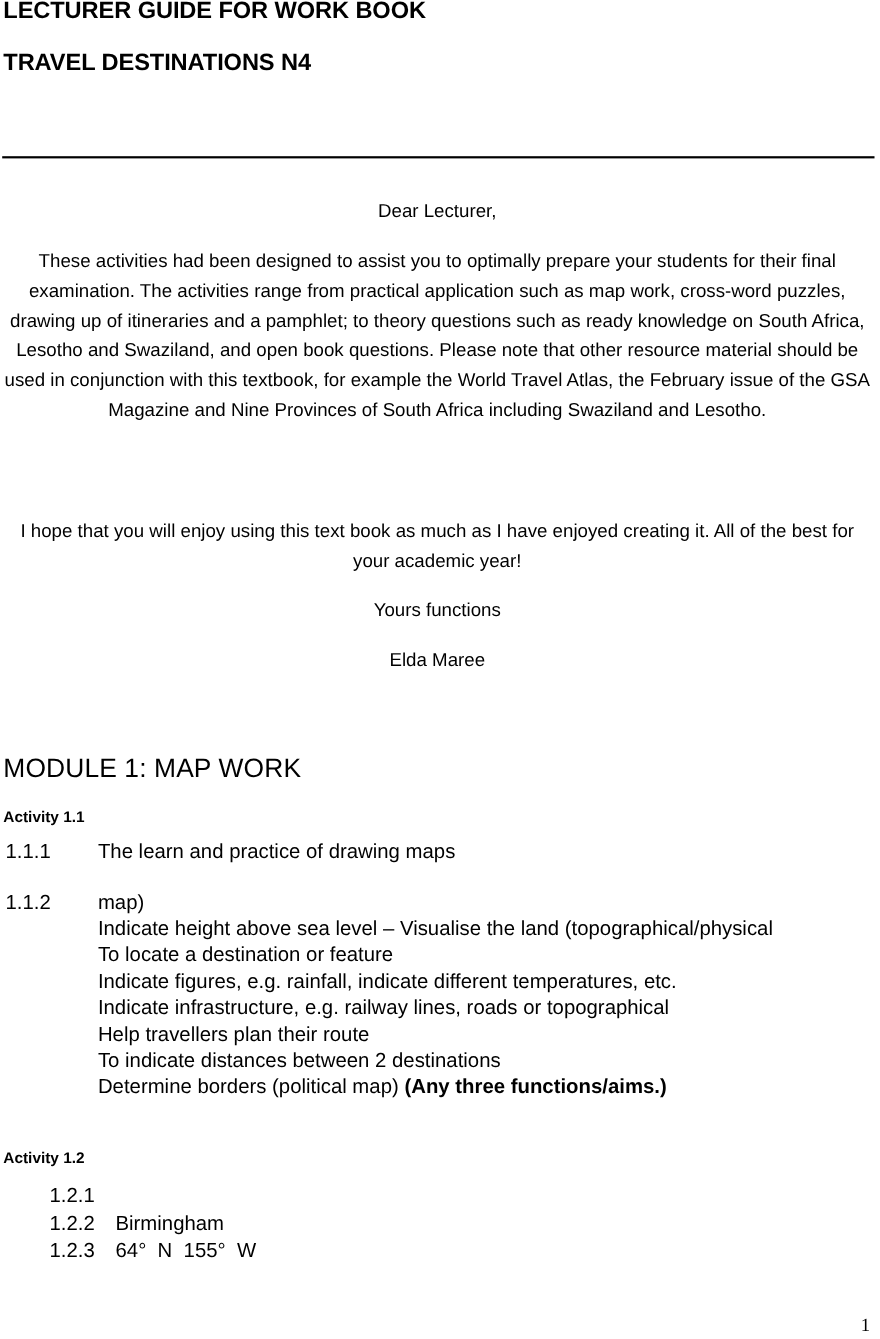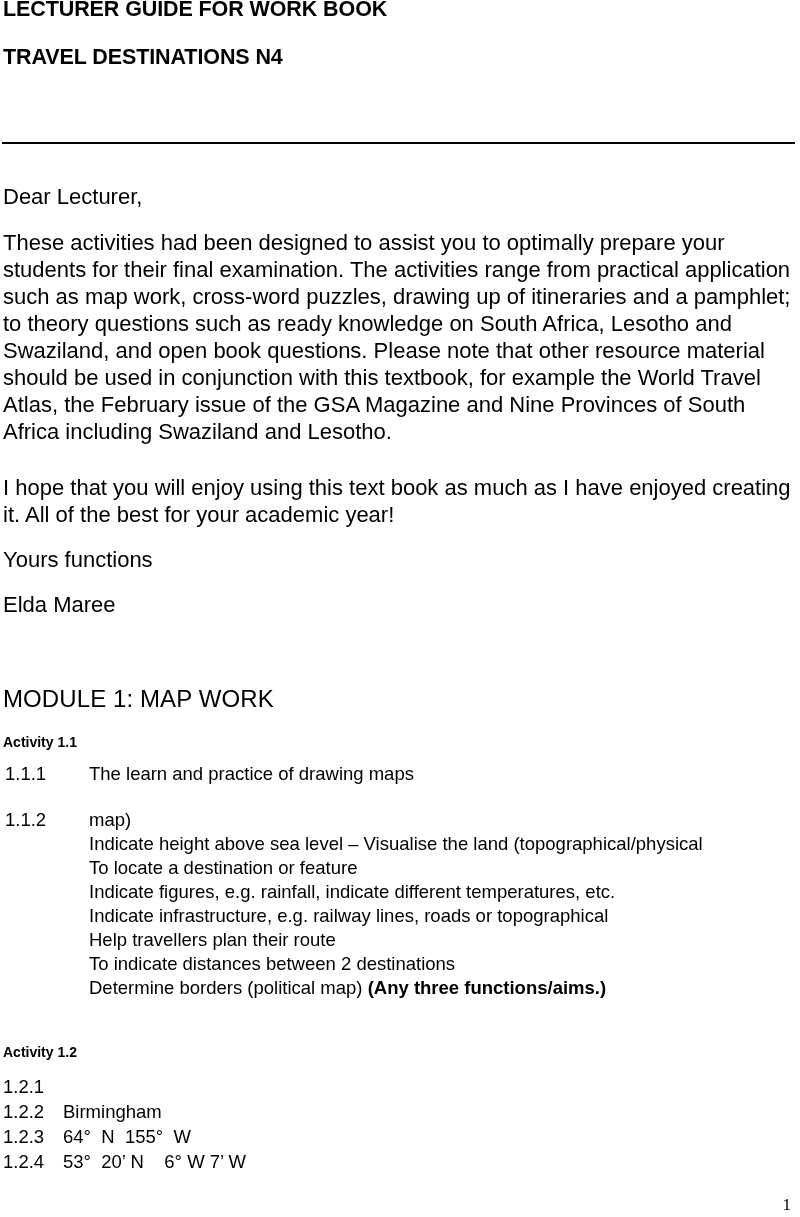--- a/index.html
+++ b/index.html
@@ -43,23 +43,23 @@
     width: 793px;
     height: 0;
     border-top: 2px solid #000000;
   }
 
   
   .body-block {
     position: absolute;
     left: 3px;
     width: 789px;
-    font-size: 22px;
+    font-size: 17px;
     line-height: 27px;
-    text-align: left;
+    text-align: center;
   }
   .p-salutation { top: 161px; }
   .p-intro      { top: 207px; }
   .p-hope       { top: 452px; }
   .p-yours      { top: 524px; }
   .p-name       { top: 569px; }
 
   .module-heading {
     position: absolute;
     left: 3px;
@@ -112,20 +112,21 @@
   .list-12 {
     position: absolute;
     left: 3px;
     top: 1074px;
     font-size: 18.5px;
     line-height: 25px;
   }
   .list-12 .row {
     display: flex;
     align-items: flex-start;
+    margin-left: 42px;
   }
   .list-12 .num {
     flex: 0 0 auto;
     width: 60px;
   }
   .list-12 .txt {
     flex: 1 1 auto;
     white-space: pre;
   }
 
@@ -189,21 +190,17 @@
       <span class="num">1.2.1</span>
     </div>
     <div class="row">
       <span class="num">1.2.2</span>
       <span class="txt">Birmingham</span>
     </div>
     <div class="row">
       <span class="num">1.2.3</span>
       <span class="txt">64°  N  155°  W</span>
     </div>
-    <div class="row">
-      <span class="num">1.2.4</span>
-      <span class="txt">53°  20’ N    6° W 7’ W</span>
-    </div>
   </div>
 
   <div class="page-number">1</div>
 
 </div>
 
 </body></html>

